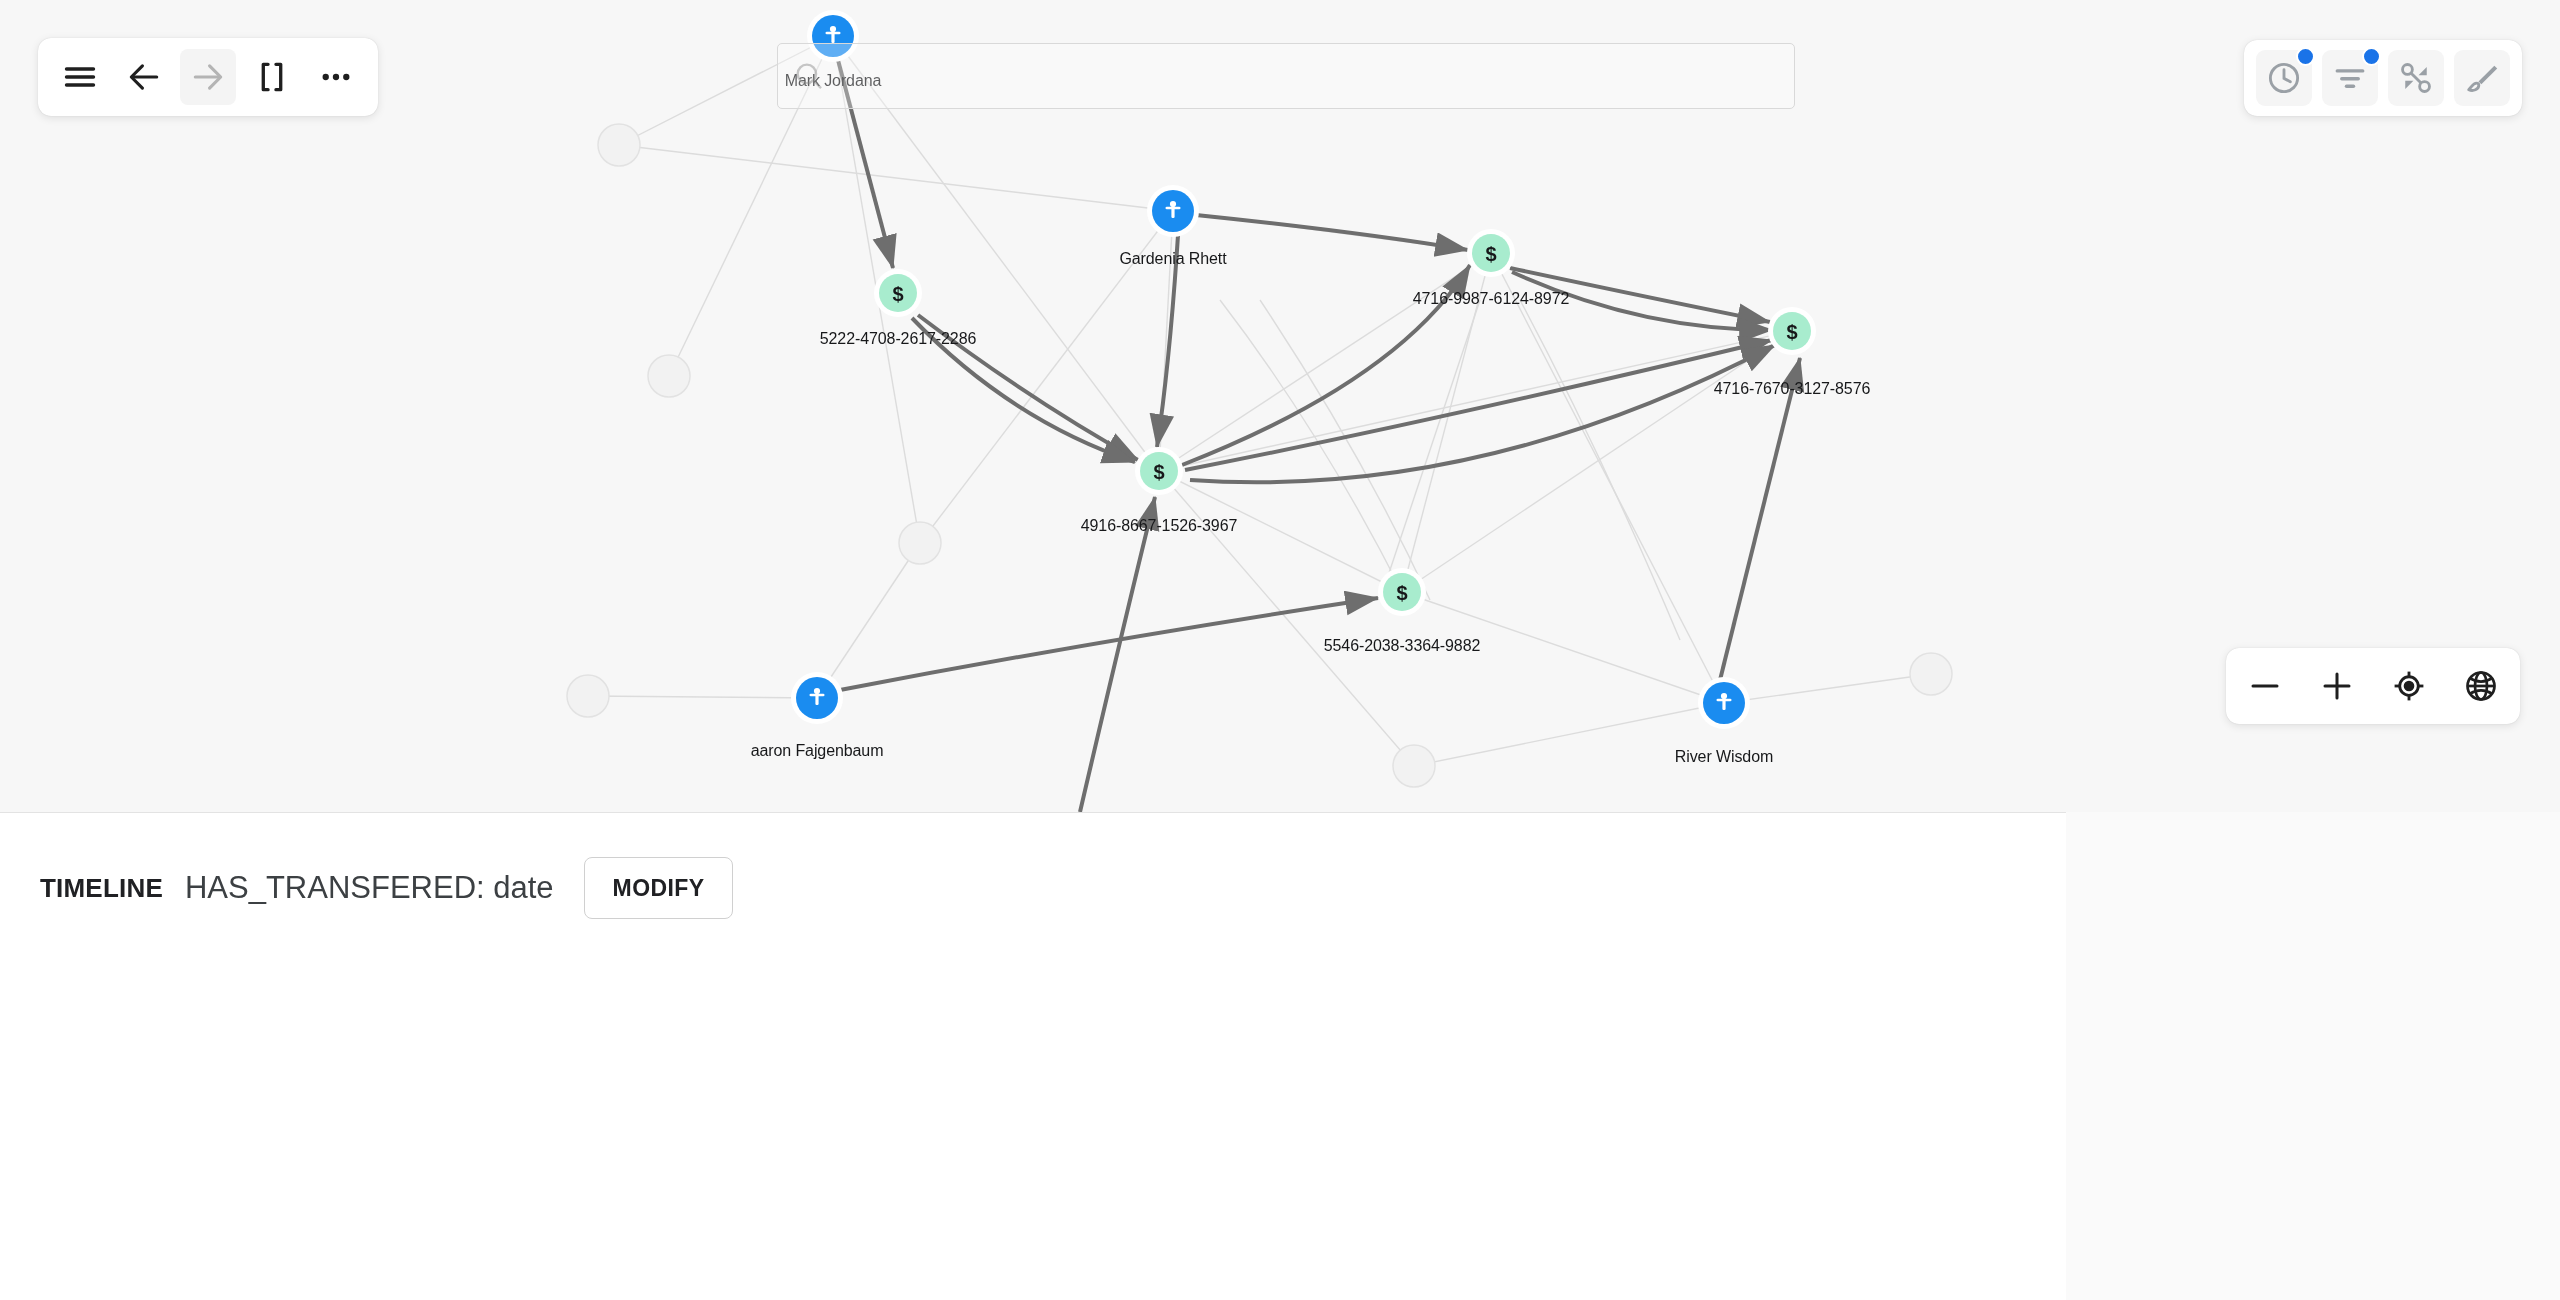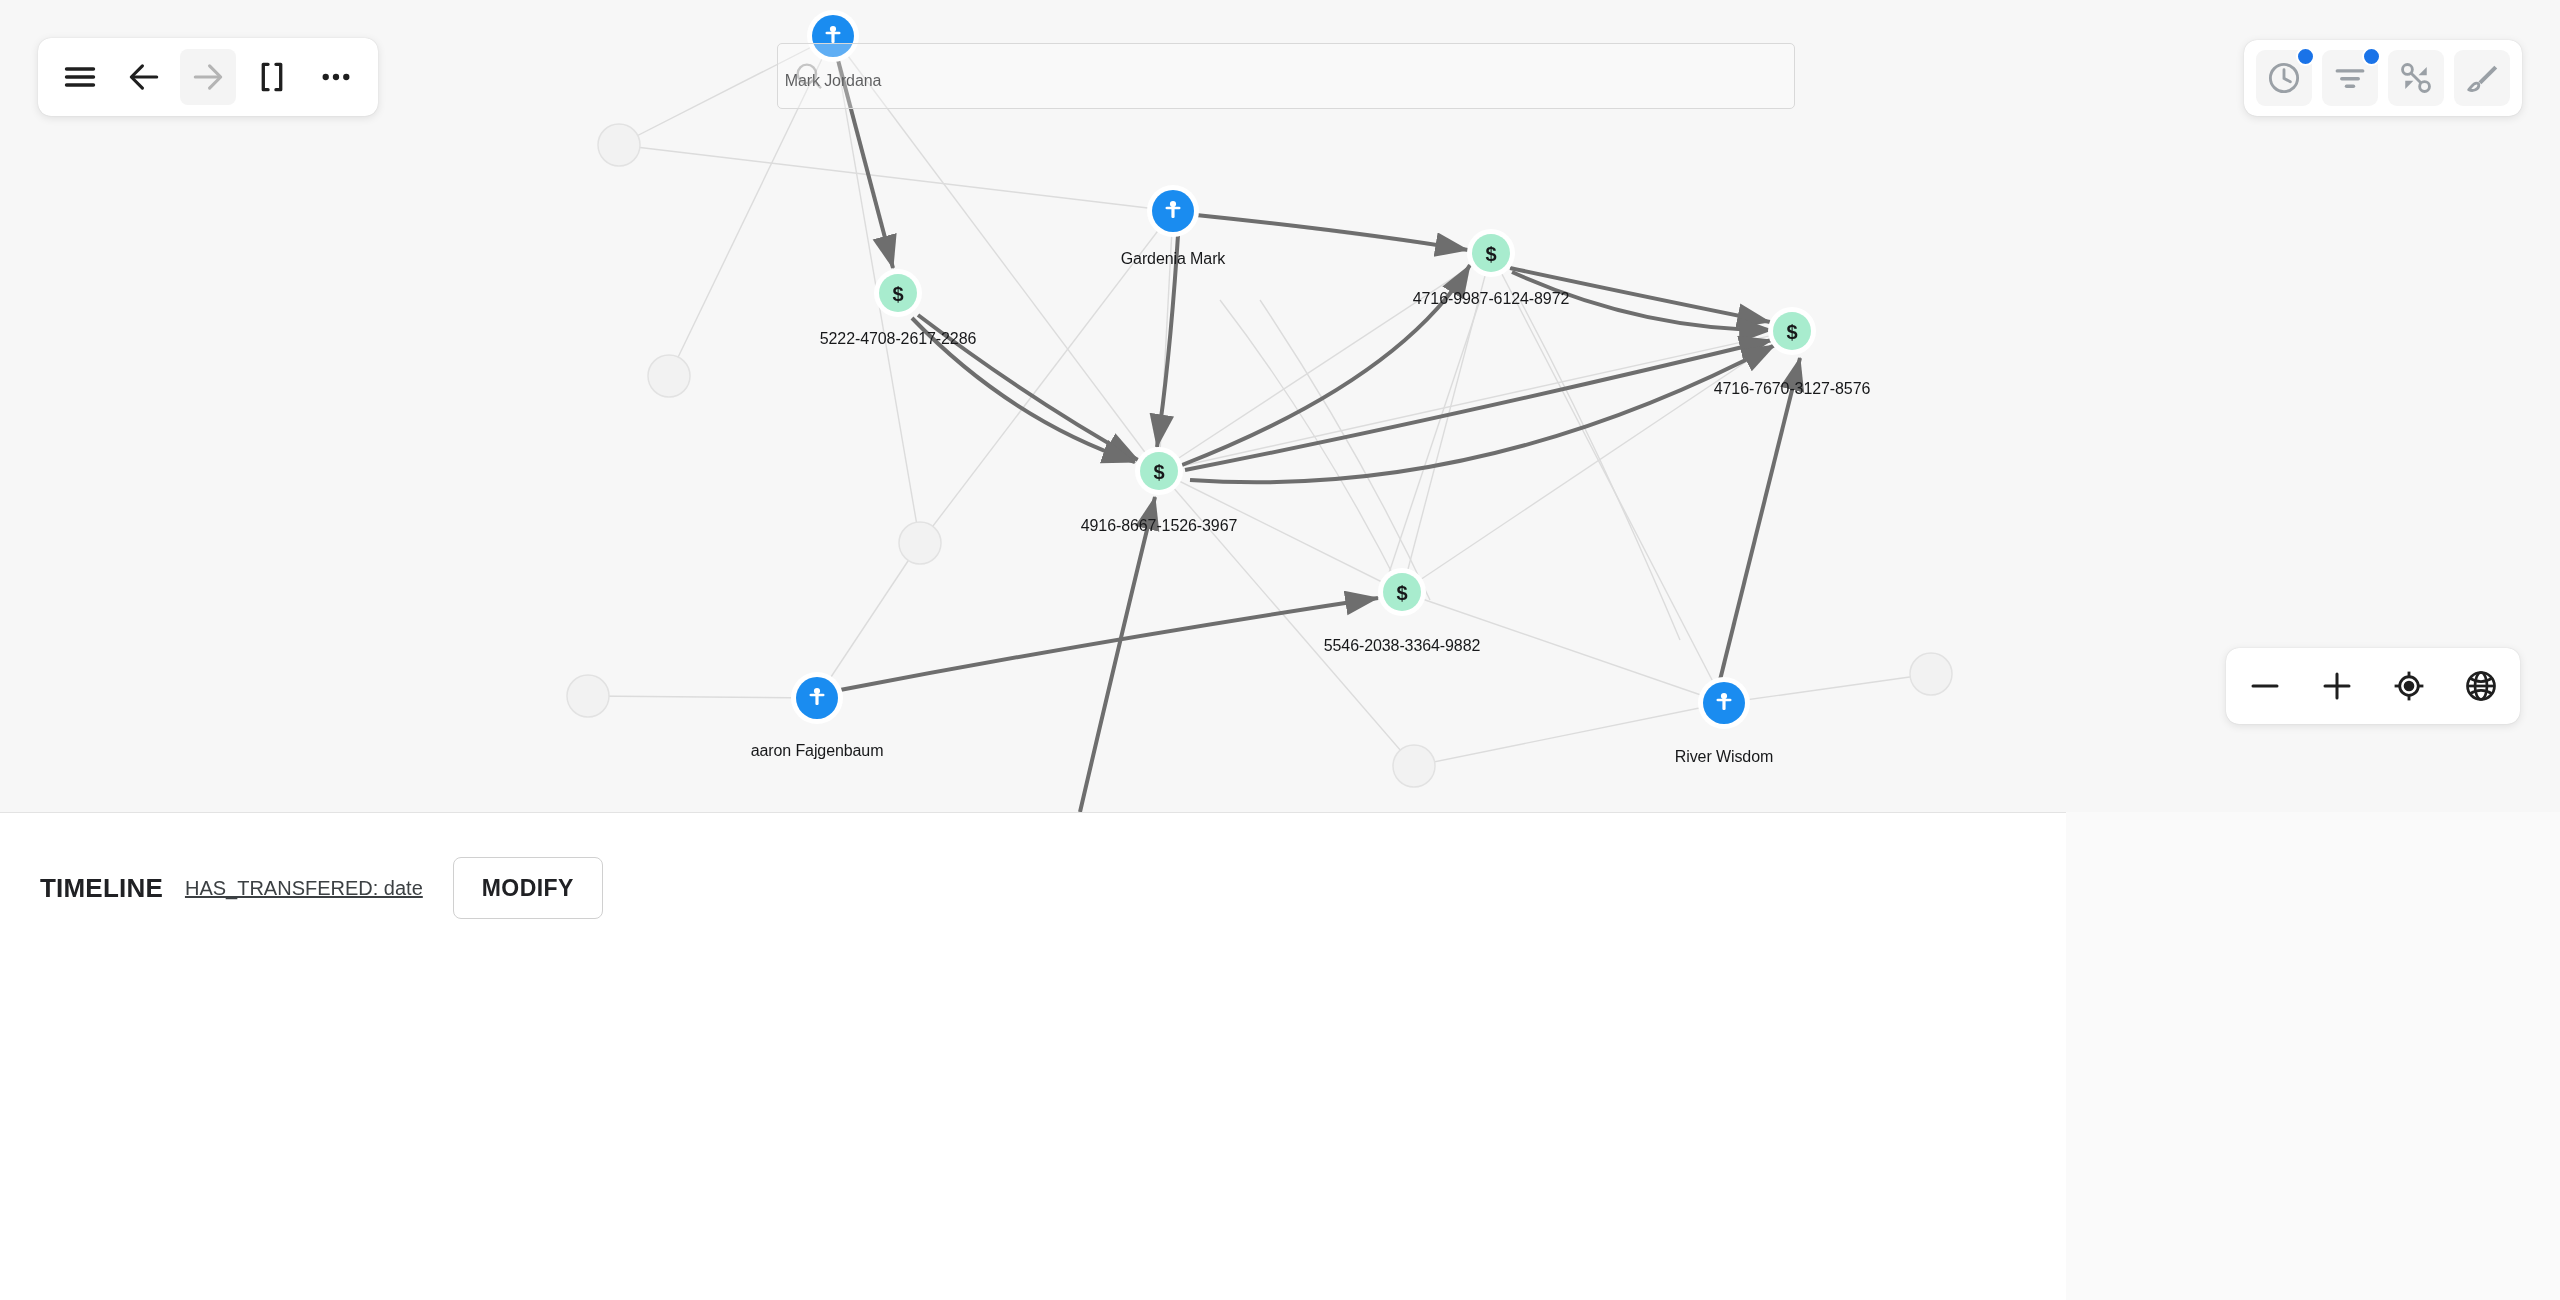--- a/index.html
+++ b/index.html
@@ -120,21 +120,21 @@
     border-top: 1px solid #e3e3e3;
   }
   .tl-header {
     position: absolute; left: 40px; top: 44px;
     display: flex; align-items: center; gap: 22px;
   }
   .tl-title {
     font-size: 26px; font-weight: bold;
     color: #202124; letter-spacing: .2px;
   }
-  .tl-prop { font-size: 20px; color: #3c4043; text-decoration: underline; }
+  .tl-prop { font-size: 31px; color: #3c4043; }
   .modify-btn {
     margin-left: 8px;
     height: 62px; padding: 0 28px;
     border: 1px solid #d0d0d0;
     border-radius: 8px;
     background: #fff;
     font-family: "Liberation Sans", sans-serif;
     font-size: 23px; font-weight: bold;
     color: #202124;
     cursor: pointer;
@@ -251,21 +251,21 @@
         <circle cx="1159" cy="471" r="24" fill="#fff"></circle>
           <circle cx="1159" cy="471" r="19" fill="#a8ecce"></circle>
         <text x="1159" y="479" font-family="Liberation Sans, sans-serif" font-size="20" font-weight="bold" fill="#17181a" text-anchor="middle">$</text>
         <circle cx="1402" cy="592" r="24" fill="#fff"></circle>
           <circle cx="1402" cy="592" r="19" fill="#a8ecce"></circle>
         <text x="1402" y="600" font-family="Liberation Sans, sans-serif" font-size="20" font-weight="bold" fill="#17181a" text-anchor="middle">$</text>
       </g>
     </svg>
 
     <div class="node-label" style="left:833px; top:72px;">Mark Jordana</div>
-    <div class="node-label" style="left:1173px; top:250px;">Gardenia Mark</div>
+    <div class="node-label" style="left:1173px; top:250px;">Gardenia Rhett</div>
     <div class="node-label" style="left:898px; top:330px;">5222-4708-2617-2286</div>
     <div class="node-label" style="left:1491px; top:290px;text-align:center;">4716-9987-6124-8972</div>
     <div class="node-label" style="left:1792px; top:380px;">4716-7670-3127-8576</div>
     <div class="node-label" style="left:1159px; top:517px;">4916-8667-1526-3967</div>
     <div class="node-label" style="left:1402px; top:637px;">5546-2038-3364-9882</div>
     <div class="node-label" style="left:817px; top:742px;">aaron Fajgenbaum</div>
     <div class="node-label" style="left:1724px; top:748px;">River Wisdom</div>
 
     <div class="search-wrap">
       <span class="search-icon-box">

